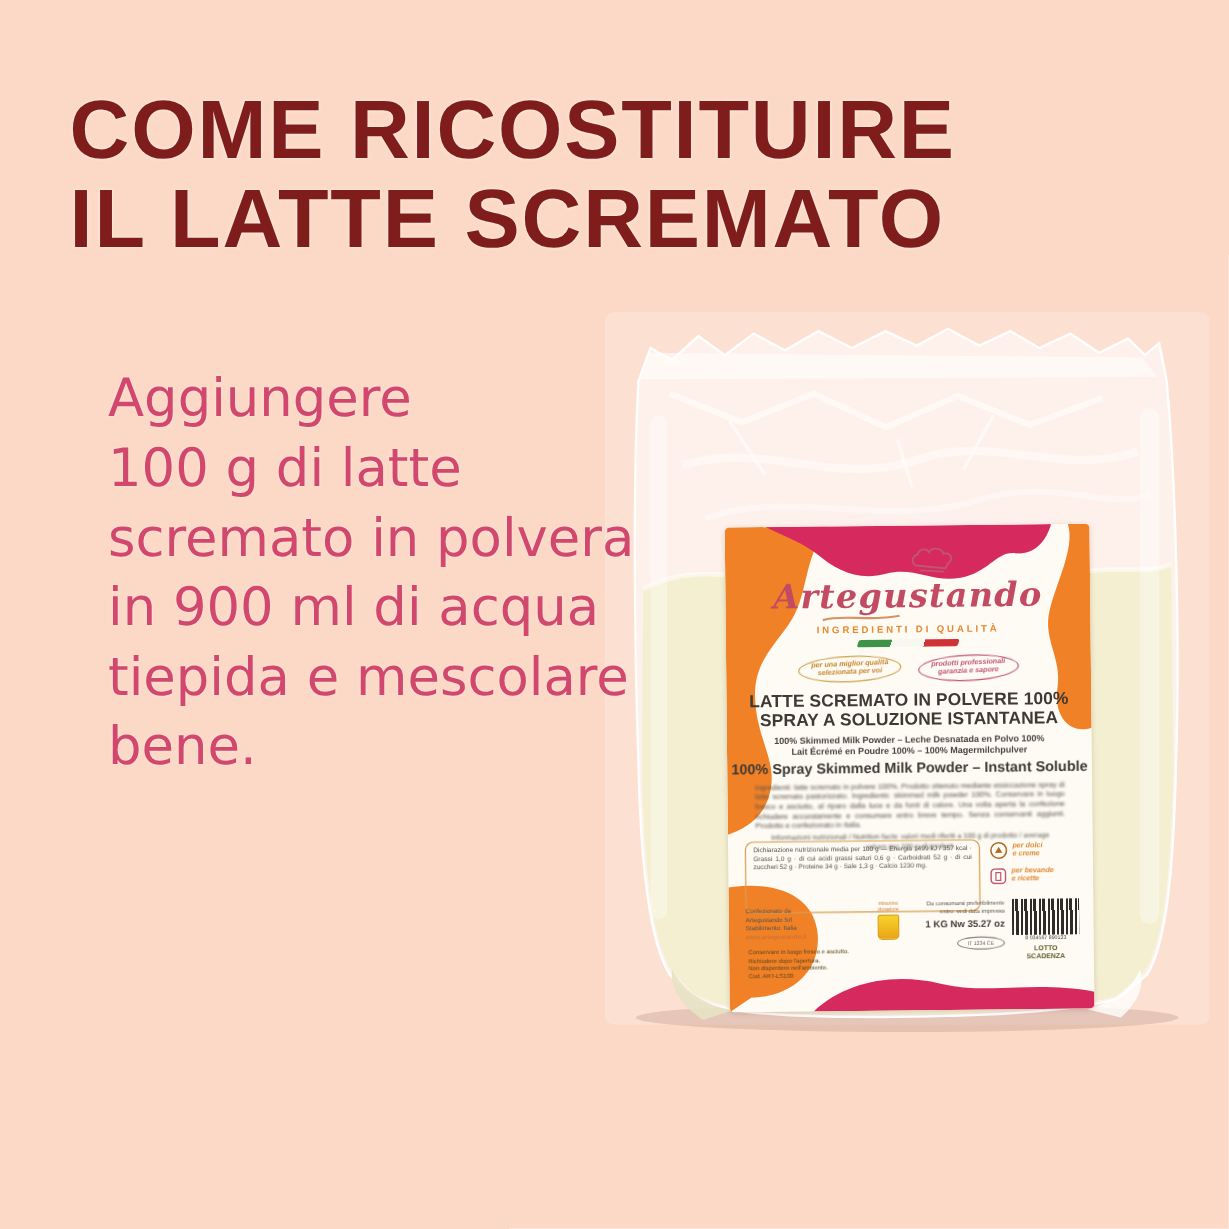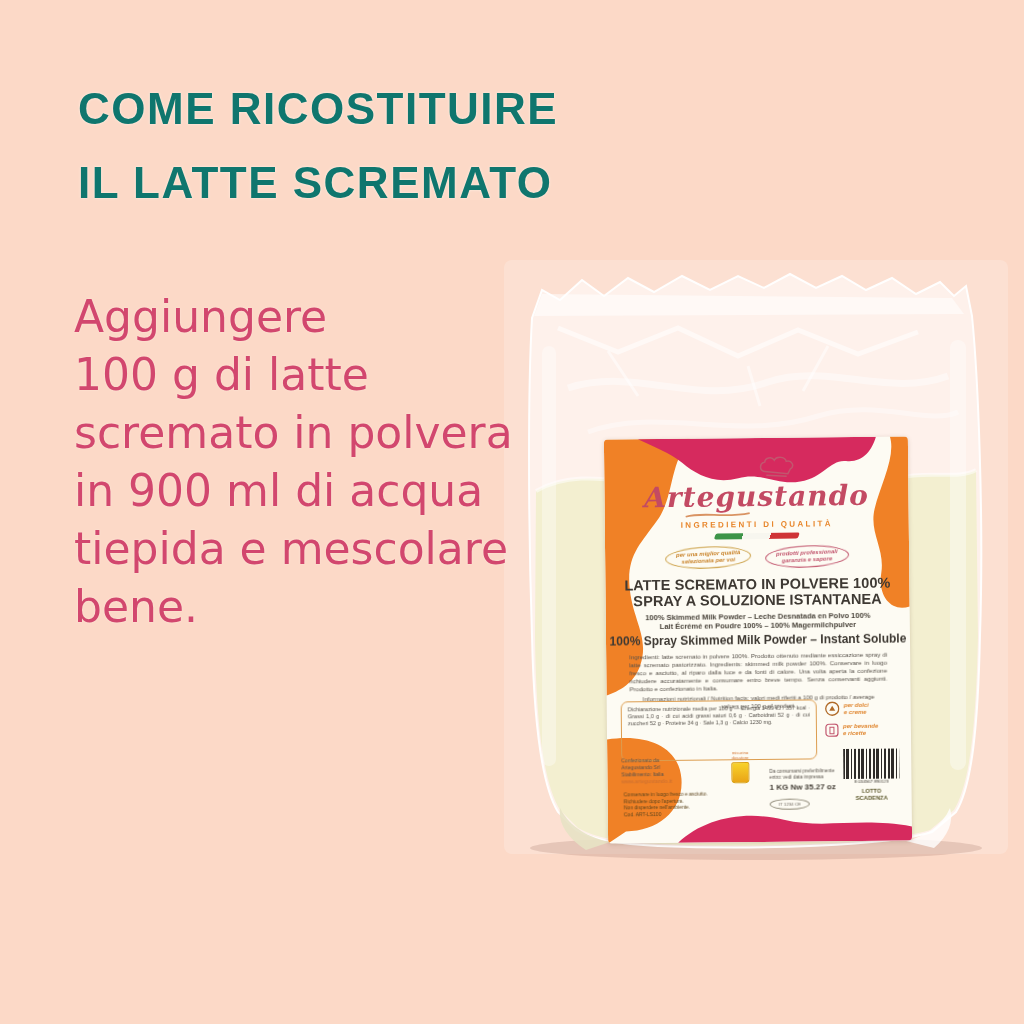--- a/index.html
+++ b/index.html
@@ -5,26 +5,26 @@
   html,body { margin:0; padding:0; }
   .canvas {
     position:relative; width:1024px; height:1024px;
     background:#fcd9c7; overflow:hidden;
     font-family:"Liberation Sans", sans-serif;
   }
   .ml { white-space:pre-line; }
 
   
   .title {
-    position:absolute; left:78px; top:72px; margin:0;
-    font-size:44px; line-height:74px; font-weight:700; letter-spacing:1.5px;
-    color:#0f766e;
+    position:absolute; left:58px; top:72px; margin:0;
+    font-size:69px; line-height:74px; font-weight:700; letter-spacing:1.5px;
+    color:#7f1d1d;
     text-shadow:0 0 2px #fdeadd, 0 0 3px #fdeadd;
   }
-  .para { position:absolute; margin:0; color:#d2476e; z-index:5;
+  .para { position:absolute; margin:16px; color:#d2476e; z-index:5;
           font-family:"DejaVu Sans", sans-serif;
           text-shadow:0 0 2px #fdeadd; }
   .para1 { left:74px; top:288px; font-size:44px; line-height:58px; }
   .para2 { left:74px; top:668px; font-size:38px; line-height:47px; }
 
   
   .product-photo { position:absolute; left:498px; top:256px; width:514px; height:604px; z-index:2; }
   .bag-svg { position:absolute; left:0; top:0; }
 
   
@@ -78,21 +78,21 @@
   .bottom-area { position:absolute; left:14px; top:312px; width:278px; height:92px; z-index:2; }
   .addr { position:absolute; left:0; top:6px; width:96px; font-size:5.2px; line-height:6.8px; color:#57514a; text-align:left; filter:blur(0.6px); }
   .addr-contact { position:absolute; left:0; top:27px; width:96px; font-size:5.2px; line-height:6.8px; color:#d2722e; text-align:left; font-weight:700; filter:blur(0.6px); }
   .blob-text { position:absolute; left:2px; top:40px; width:112px; font-size:5px; line-height:6.6px; color:#5c441c; text-align:left; filter:blur(0.65px); }
   .scoop-note { position:absolute; left:98px; top:0; width:42px; font-size:4.4px; line-height:5.2px; color:#d2722e; filter:blur(0.55px); text-align:center; }
   .cup {
     position:absolute; left:110px; top:12px; width:16px; height:19px;
     background:linear-gradient(#f8d22a,#e9a417); border:1px solid #d9a012;
     border-radius:2px 2px 4px 4px;
   }
-  .centercol { position:absolute; left:130px; top:19px; width:86px; text-align:left;margin-left:18px; }
+  .centercol { position:absolute; left:130px; top:2px; width:86px; text-align:right; }
   .bb { font-size:4.8px; line-height:6px; color:#57514a; filter:blur(0.6px); }
   .weight { margin-top:2px; font-size:8px; font-weight:800; color:#433d35; filter:blur(0.35px); }
   .stamp { margin-top:3px; display:inline-block; border:1px solid #8d8775; border-radius:50%;
            padding:2px 8px; font-size:4.4px; line-height:5px; color:#6a645a; filter:blur(0.5px); }
   .barcode-block { position:absolute; left:222px; top:0; width:56px; text-align:center; }
   .bars { height:30px; background:
           repeating-linear-gradient(90deg,#2e2b28 0 1.5px,#fdfbf3 1.5px 3px,#2e2b28 3px 5.5px,#fdfbf3 5.5px 7.5px); }
   .digits { font-size:4.4px; color:#3e3a33; filter:blur(0.4px); }
   .lot { margin-top:4px; font-size:5.8px; line-height:7.2px; font-weight:700; color:#5f5a2e; filter:blur(0.5px); }
 </style>

